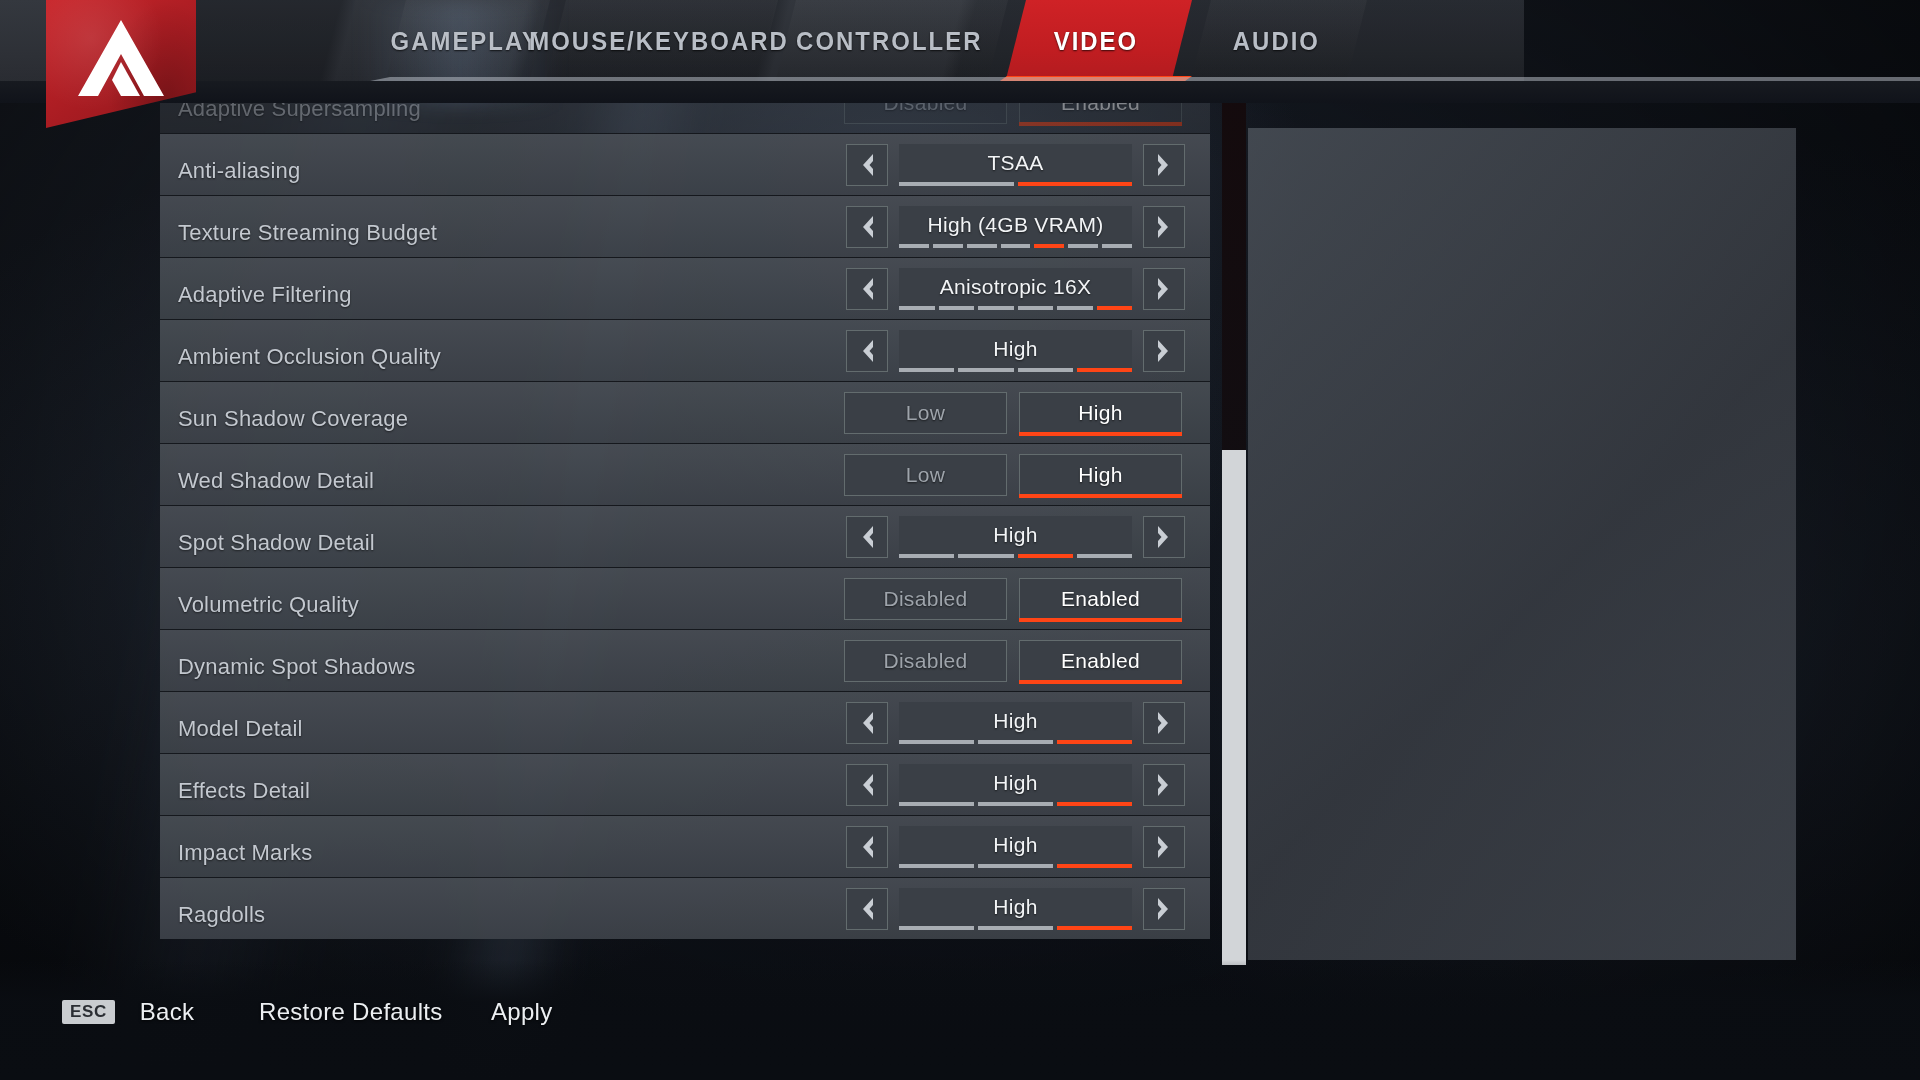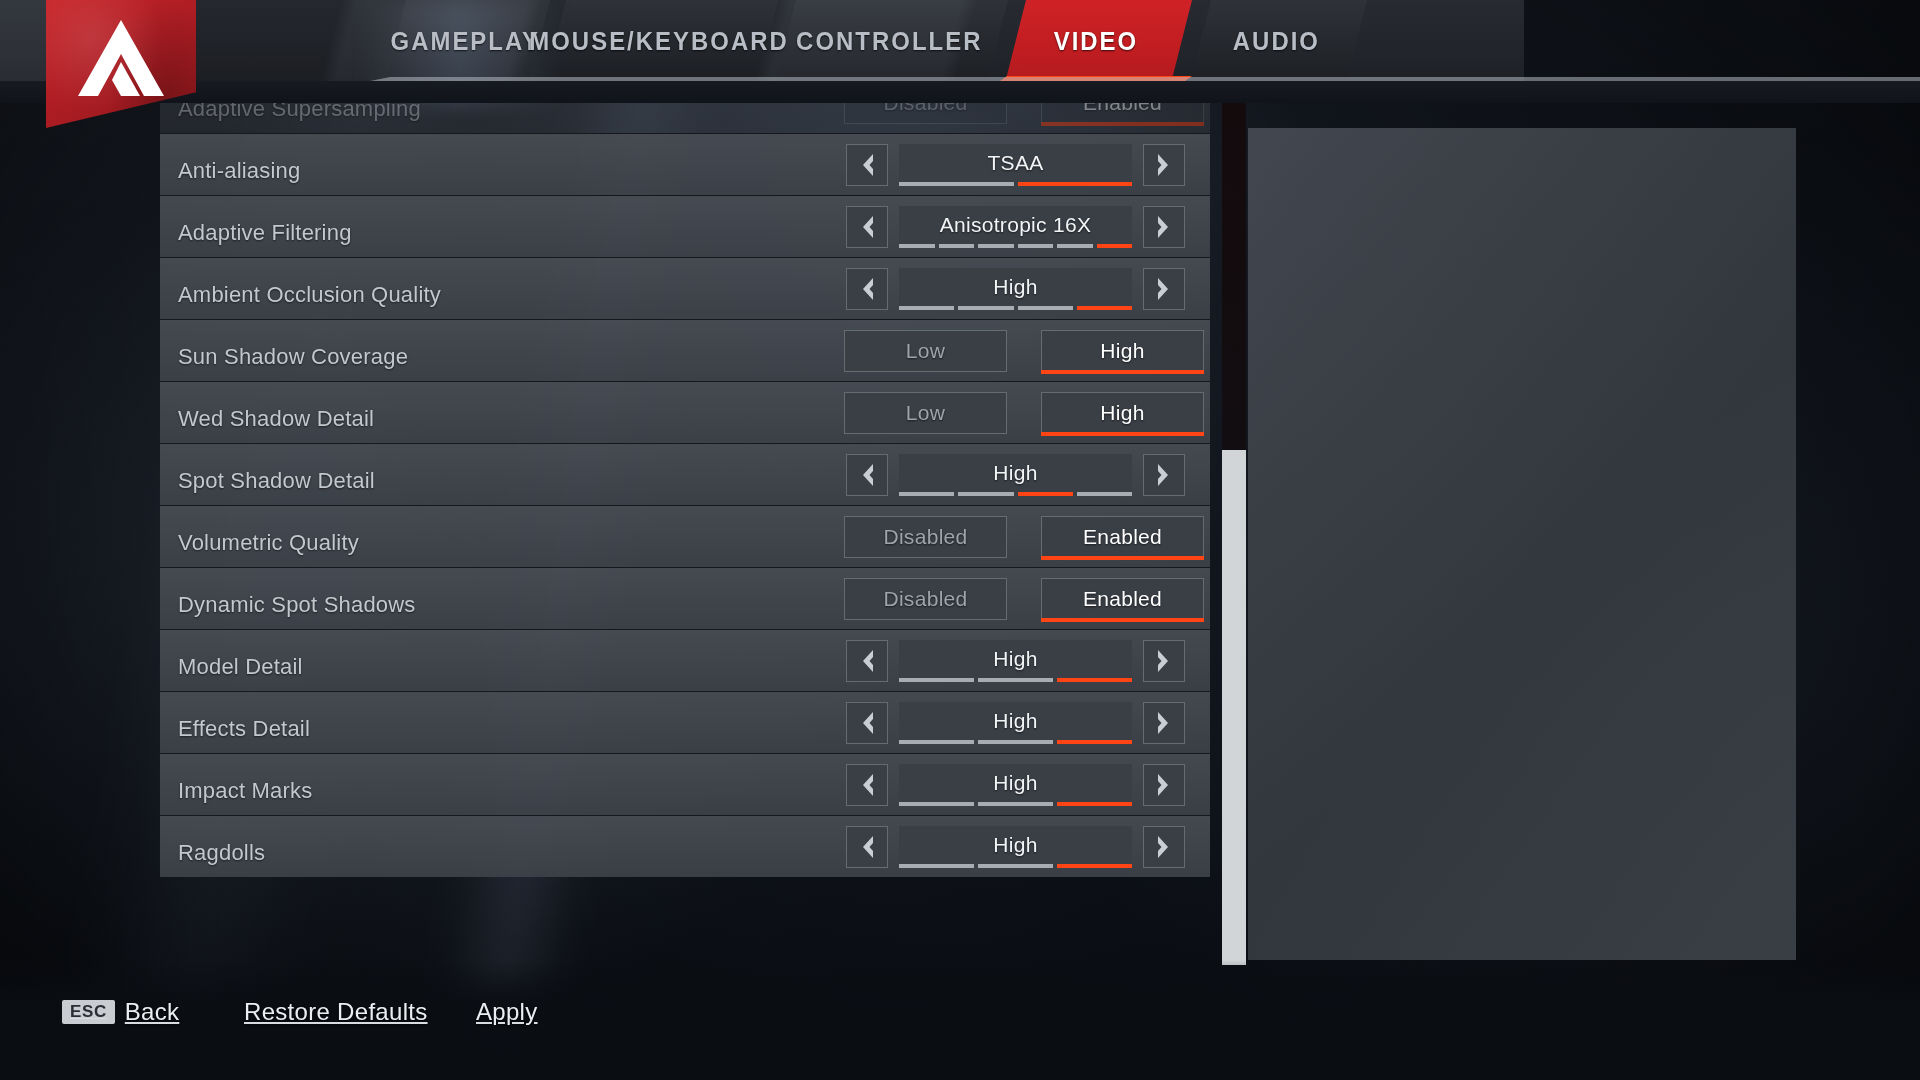--- a/index.html
+++ b/index.html
@@ -145,21 +145,21 @@
     text-shadow:0 1px 2px rgba(0,0,0,.6); position:relative; top:-2px;
   }
   .segs {
     position:absolute; left:0; bottom:0; width:100%; height:4px;
     display:flex; gap:4px;
   }
   .segs i { flex:1; background:#a8adb3; display:block; }
   .segs i.on { background:#ff4516; }
 
   
-  .toggle { position:absolute; left:684px; display:flex; gap:34px; }
+  .toggle { position:absolute; left:684px; display:flex; gap:12px; }
   .tgbtn {
     position:relative; width:163px; height:42px; background:#3a3f46;
     border:1px solid rgba(150,165,160,.45);
     display:flex; align-items:center; justify-content:center; cursor:pointer;
   }
   .tgbtn span {
     font-size:21px; color:#9ea4ab; letter-spacing:.3px;
     text-shadow:0 1px 2px rgba(0,0,0,.6);
   }
   .tgbtn.sel span { color:#ffffff; }
@@ -185,25 +185,26 @@
     background:linear-gradient(135deg, rgba(74,80,88,.85), rgba(56,60,67,.85) 55%, rgba(66,71,79,.85));
     z-index:10;
   }
 
   
   #footer {
     position:absolute; left:0; bottom:0; width:1920px; height:120px; z-index:20;
     background:linear-gradient(180deg, rgba(12,15,21,.0), rgba(10,13,18,.92) 35%, #0a0d12);
   }
   .fitem {
-    position:absolute; top:38px; display:flex; align-items:center; gap:10px; cursor:pointer;text-decoration:underline;
+    position:absolute; top:38px; display:flex; align-items:center; gap:10px; cursor:pointer;
   }
   .fitem .ftxt {
     font-size:24px; color:#eceff2; letter-spacing:.3px;
     text-shadow:0 1px 3px rgba(0,0,0,.8);
+    margin-left:15px;
   }
   .keycap {
     background:#c9ccd0; color:#2a2d33; font-size:17px; font-weight:700;
     padding:3px 8px 4px; letter-spacing:.6px; border-radius:2px;
     font-family:"Liberation Sans", sans-serif; line-height:1;
   }
 </style>
 </head>
 <body>
 
@@ -274,20 +275,47 @@
           <div class="arrow">
             <svg width="20" height="24" viewBox="0 0 20 24">
               <path d="M16 1 L6 12 L16 23 L16 16 L12.5 12 L16 8 Z" fill="#c9ced4"></path>
             </svg>
           </div>
           <div class="valbox">
             <span class="vt">TSAA</span>
             <div class="segs">
               <i></i>
               <i class="on"></i>
+            </div>
+          </div>
+          <div class="arrow">
+            <svg width="20" height="24" viewBox="0 0 20 24">
+              <path d="M4 1 L14 12 L4 23 L4 16 L7.5 12 L4 8 Z" fill="#c9ced4"></path>
+            </svg>
+          </div>
+        </div>
+      </div>
+      <div class="row">
+        <div class="name">Texture Streaming Budget</div>
+        <div class="ctrl">
+          <div class="arrow">
+            <svg width="20" height="24" viewBox="0 0 20 24">
+              <path d="M16 1 L6 12 L16 23 L16 16 L12.5 12 L16 8 Z" fill="#c9ced4"></path>
+            </svg>
+          </div>
+          <div class="valbox">
+            <span class="vt">High (4GB VRAM)</span>
+            <div class="segs">
+              <i></i>
+              <i></i>
+              <i></i>
+              <i></i>
+              <i class="on"></i>
+              <i></i>
+              <i></i>
             </div>
           </div>
           <div class="arrow">
             <svg width="20" height="24" viewBox="0 0 20 24">
               <path d="M4 1 L14 12 L4 23 L4 16 L7.5 12 L4 8 Z" fill="#c9ced4"></path>
             </svg>
           </div>
         </div>
       </div>
       <div class="row">

